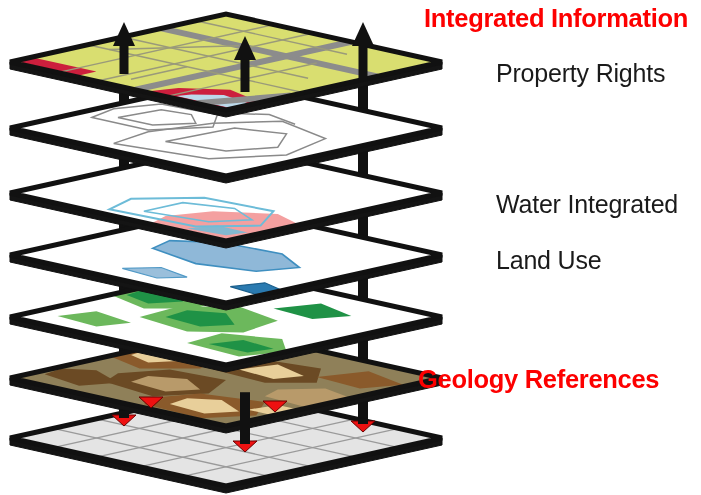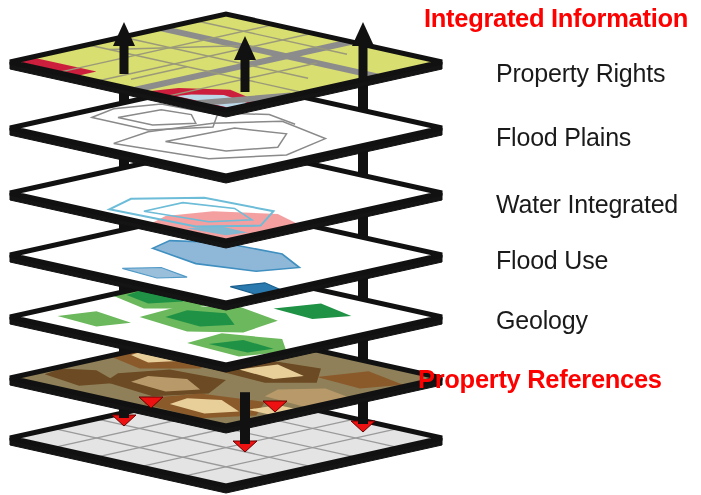--- a/index.html
+++ b/index.html
@@ -229,23 +229,21 @@
           <rect x="358.5" y="44" width="9" height="36" fill="#111111"></rect>
           <path d="M 363 22 L 374 46 L 352 46 Z" fill="#111111"></path>
         </g>
       </g>
   </svg>
 
   <div class="lbl lbl-accent" id="lbl-title" style="left:424px; top:6px;">Integrated Information</div>
 
   <div class="lbl lbl-plain" id="lbl-property-rights" style="left:452px; top:61px;">Property Rights</div>
 
-  <div class="lbl lbl-plain" id="lbl-flood-plains" style="left:452px; top:125px;">Flood Plains</div>
 
   <div class="lbl lbl-plain" id="lbl-water-management" style="left:452px; top:192px;">Water Integrated</div>
 
-  <div class="lbl lbl-plain" id="lbl-land-use" style="left:452px; top:248px;">Flood Use</div>
-
-  <div class="lbl lbl-plain" id="lbl-geology" style="left:452px; top:308px;">Geology</div>
-
-  <div class="lbl lbl-accent" id="lbl-geodetic" style="left:418px; top:367px;">Property References</div>
+  <div class="lbl lbl-plain" id="lbl-land-use" style="left:452px; top:248px;">Land Use</div>
+
+
+  <div class="lbl lbl-accent" id="lbl-geodetic" style="left:418px; top:367px;">Geology References</div>
 
 </div>
 
 </body></html>

